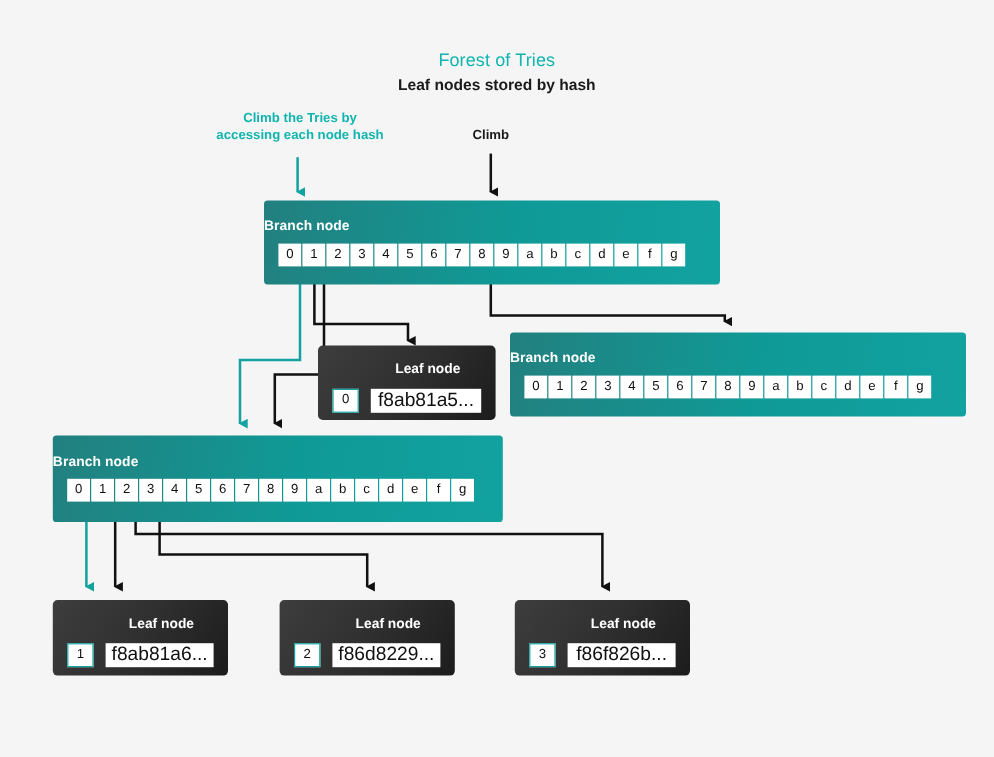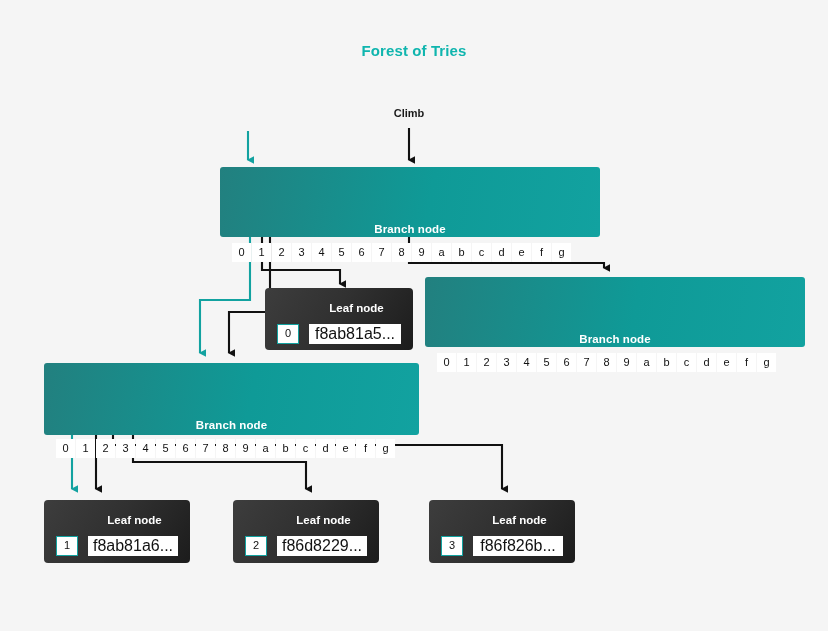--- a/index.html
+++ b/index.html
@@ -20,21 +20,21 @@
     height: 631px;
   }
 
   
   .title {
     position: absolute;
     left: 0; right: 0;
     top: 42px;
     text-align: center;
     font-size: 15px;
-    font-weight: bold;
+    font-weight: normal;
     color: #0fb5ae;
     letter-spacing: 0.1px;
   }
   .subtitle {
     position: absolute;
     left: 0; right: 0;
     top: 63px;
     text-align: center;
     font-size: 13px;
     font-weight: bold;
@@ -64,27 +64,25 @@
   }
 
   
   .branch {
     position: absolute;
     background: linear-gradient(100deg, #22807f 0%, #0f9a97 55%, #12a2a0 100%);
     border-radius: 3px;
     box-sizing: border-box;
   }
   .branch .node-title {
-    text-align: center;
     color: #ffffff;
     font-size: 11.5px;
     font-weight: bold;
     padding-top: 16px;
     letter-spacing: 0.1px;
-    margin-top: 40px;
   }
   .cells {
     display: flex;
     padding: 8px 0 0 0;
     margin-left: 12px;
   }
   .cell {
     width: 19px;
     height: 19px;
     margin-right: 1px;
@@ -147,21 +145,24 @@
     height: 631px;
     pointer-events: none;
   }
 </style>
 </head>
 <body>
 
 <div id="canvas">
 
   <div class="title">Forest of Tries</div>
-
+  <div class="subtitle">Leaf nodes stored by hash</div>
+
+  <div class="anno anno-climb">Climb the Tries by
+accessing each node hash</div>
   <div class="anno anno-root">Climb</div>
 
   <svg id="wires" viewBox="0 0 828 631">
     <defs>
       <marker id="arrK" markerWidth="10" markerHeight="10" refX="4.2" refY="6.4" orient="auto" markerUnits="userSpaceOnUse">
         <path d="M0.2,0 L8.2,0 L4.2,7.6 Z" fill="#111111"></path>
       </marker>
       <marker id="arrT" markerWidth="10" markerHeight="10" refX="4.2" refY="6.4" orient="auto" markerUnits="userSpaceOnUse">
         <path d="M0.2,0 L8.2,0 L4.2,7.6 Z" fill="#12a2a0"></path>
       </marker>

